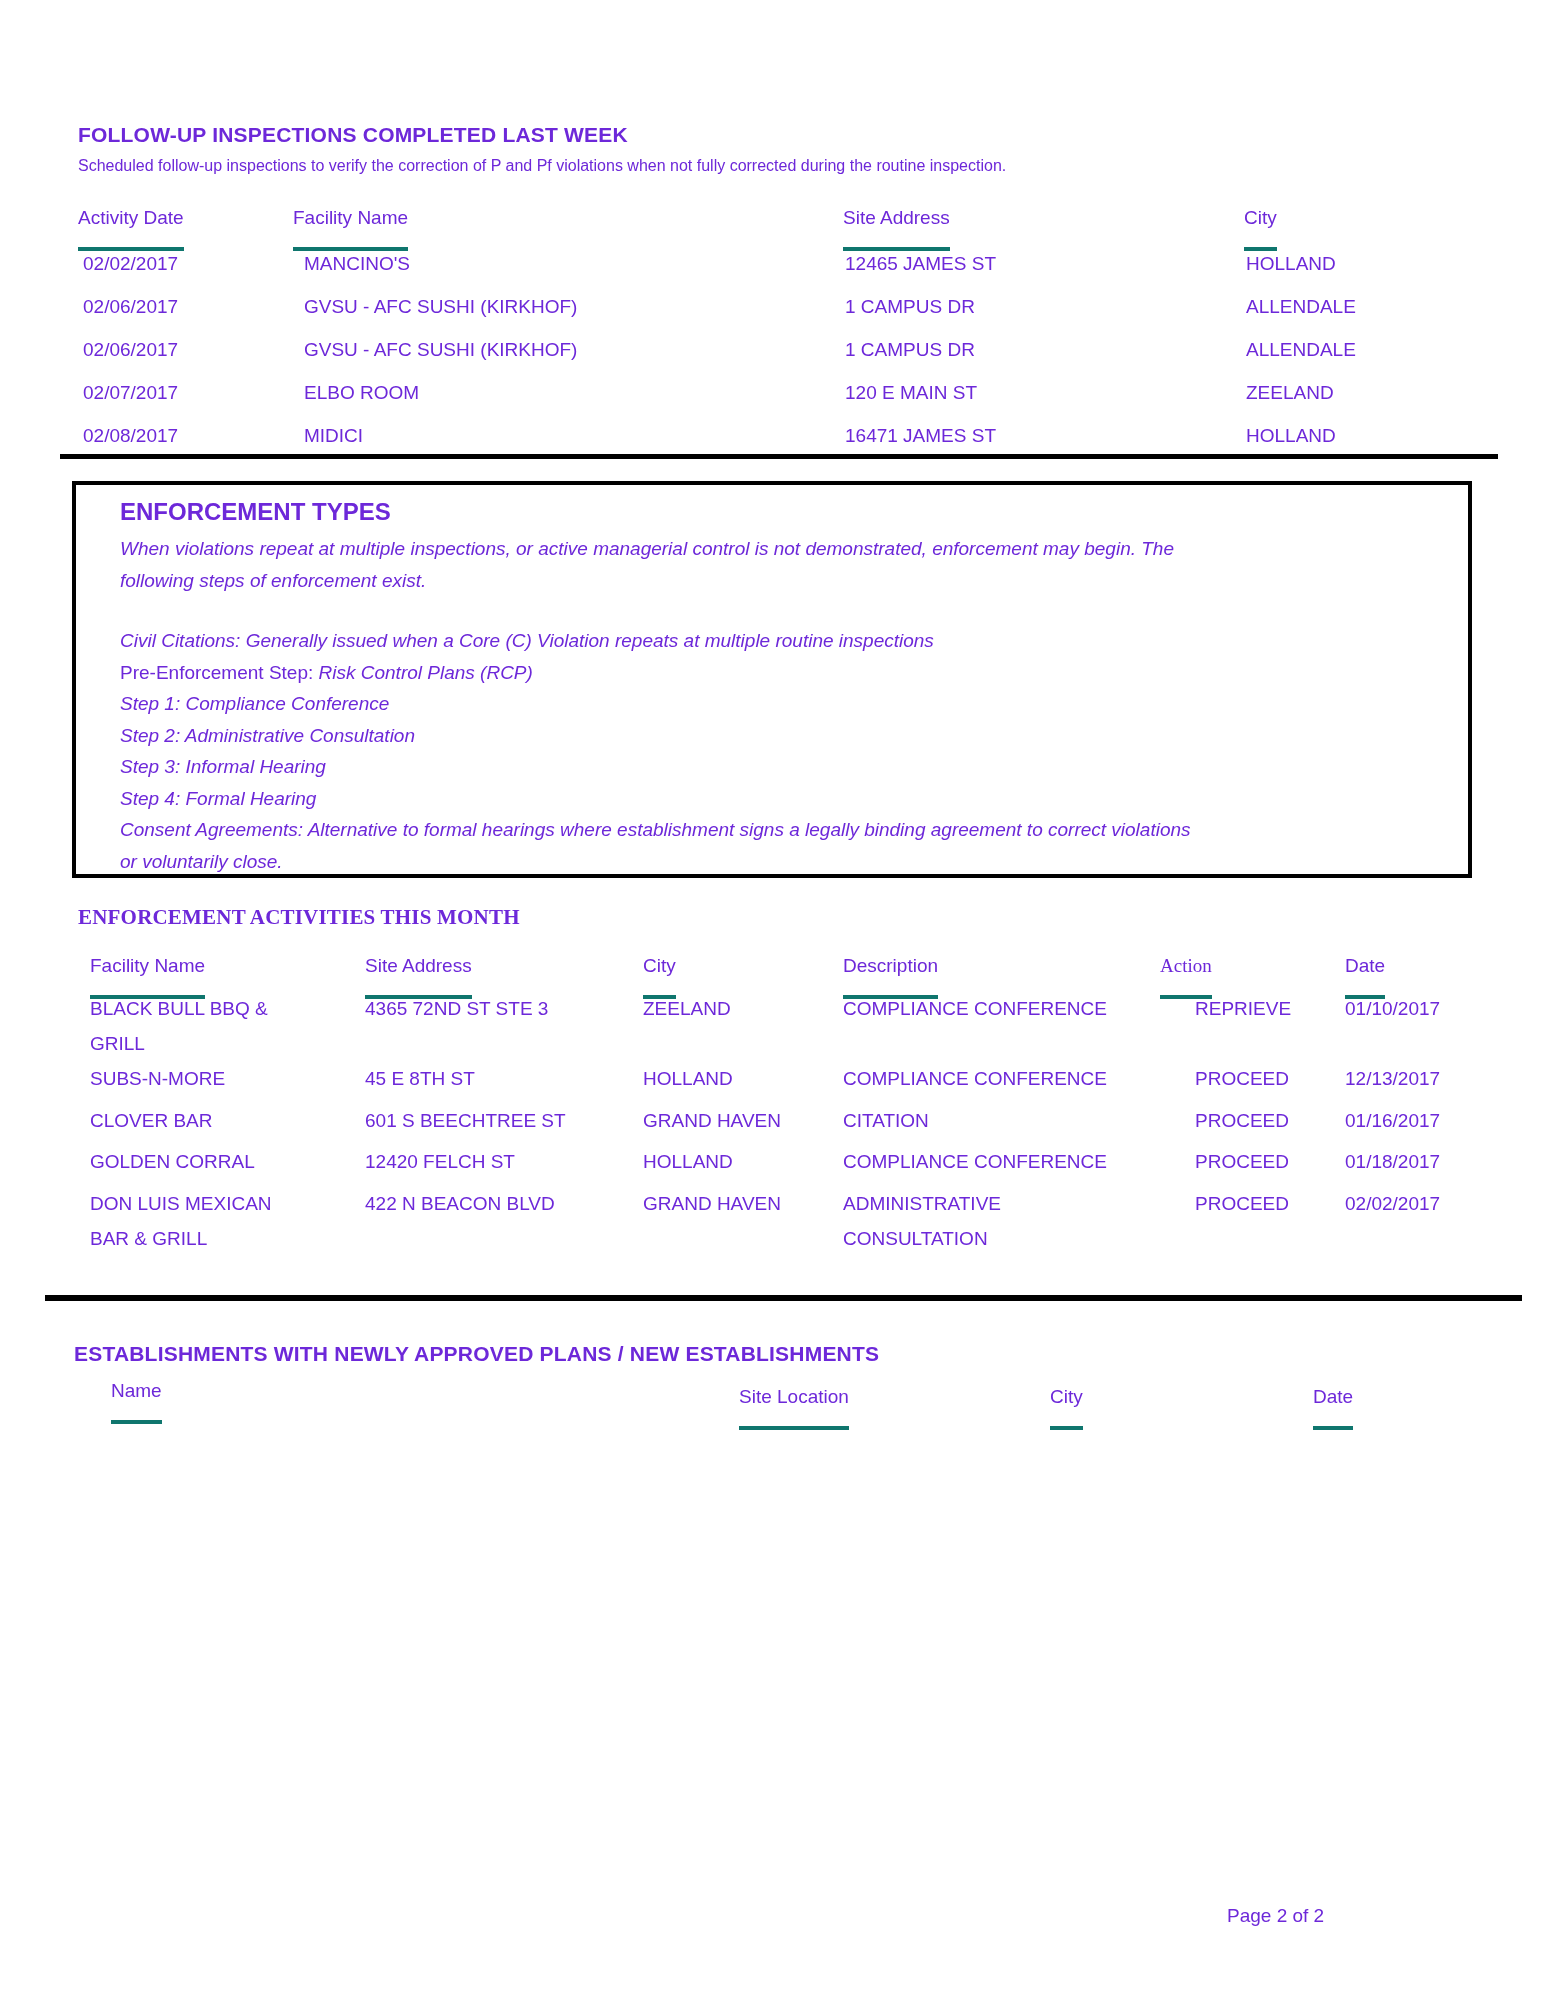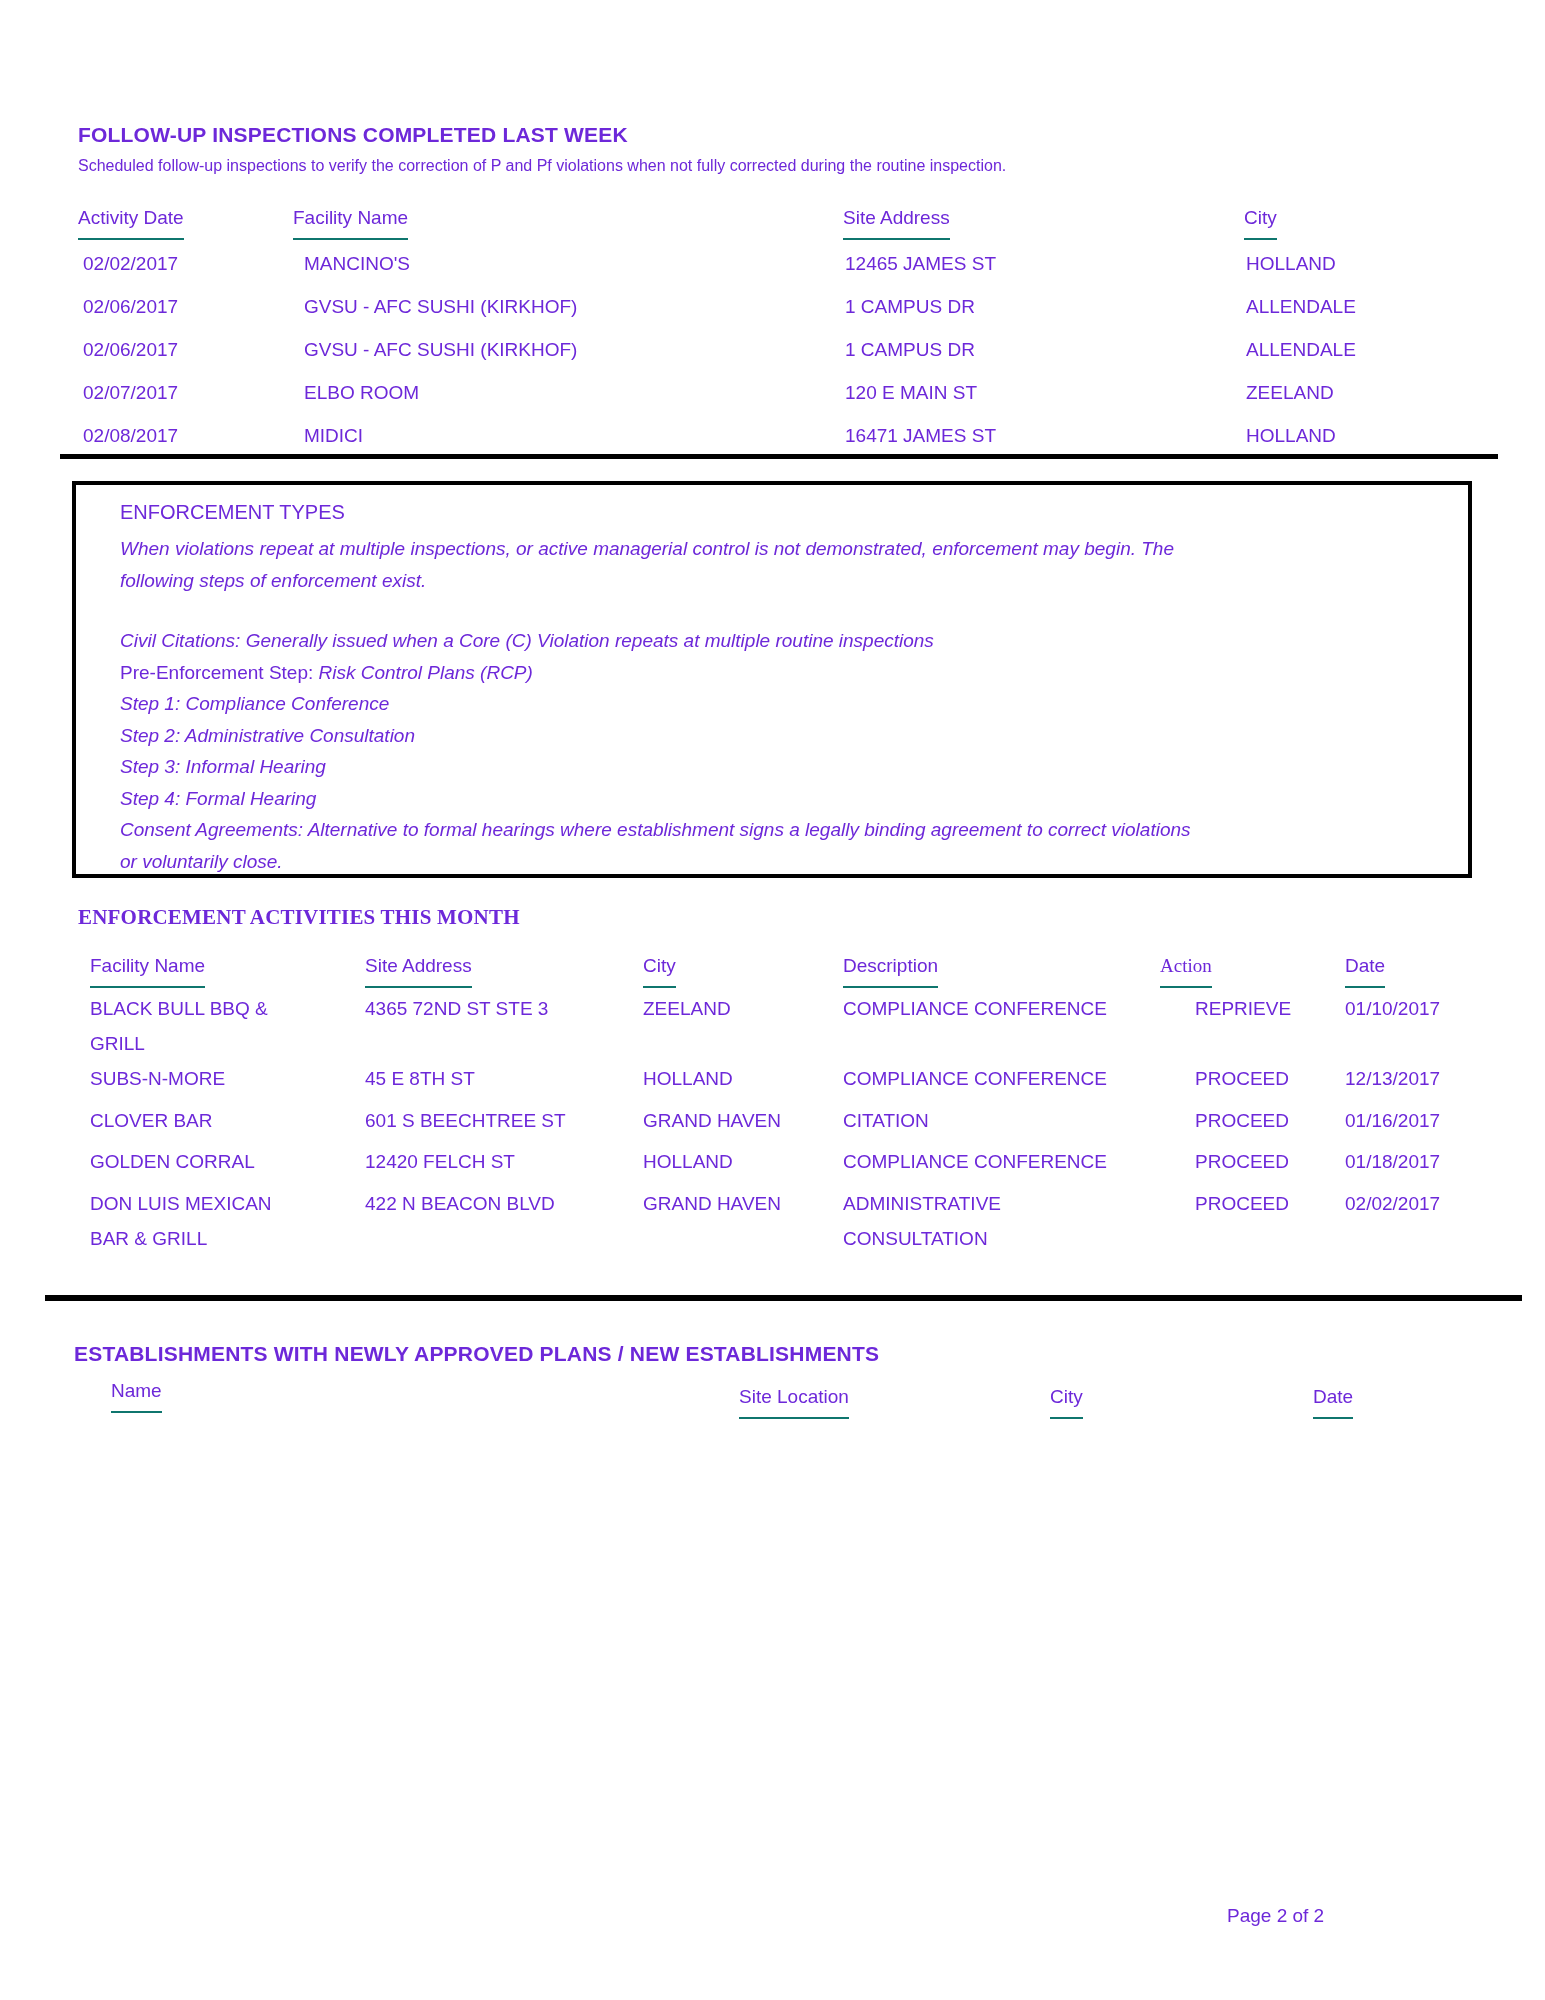--- a/index.html
+++ b/index.html
@@ -3,33 +3,33 @@
 <meta charset="utf-8">
 <style>
   html,body{margin:0;padding:0;background:#ffffff;}
   .page{
     position:relative;width:1545px;height:2000px;background:#ffffff;
     font-family:"Liberation Sans", sans-serif;color:#6d28d9;overflow:hidden;
   }
   .abs{position:absolute;}
   .h1{font-size:21px;font-weight:700;letter-spacing:0.2px;white-space:nowrap;}
   .body-text{font-size:16px;white-space:nowrap;}
-  .colhead{font-size:19px;white-space:nowrap;border-bottom:2px solid #0f766e;padding-bottom:9px;display:inline-block;}
+  .colhead{font-size:19px;white-space:nowrap;border-bottom:4px solid #0f766e;padding-bottom:18px;display:inline-block;}
   .cell{font-size:19px;white-space:nowrap;}
   .row{position:absolute;left:0;width:100%;height:0;}
   .rule{position:absolute;background:#000;}
   .t2cell{font-size:19px;line-height:35px;white-space:nowrap;}
   .t2wrap{white-space:normal;}
   
   .etbox{
     position:absolute;left:72px;top:481px;width:1400px;height:397px;
     border:4px solid #000;box-sizing:border-box;
     padding:15px 40px 0 44px;
   }
-  .etbox .bt{font-size:20px;font-weight:400;line-height:24px;}
+  .etbox .bt{font-size:24px;font-weight:700;line-height:24px;}
   .etbox .intro{font-size:19px;font-style:italic;line-height:32px;margin-top:9px;max-width:1060px;}
   .etbox .lines{margin-top:28px;}
   .etbox .line{font-size:19px;line-height:31.5px;max-width:1085px;}
   .etbox .line .plain{font-style:normal;}
   .etbox .line .ital{font-style:italic;}
   .footer{font-size:19px;white-space:nowrap;}
 </style>
 </head>
 <body>
 

